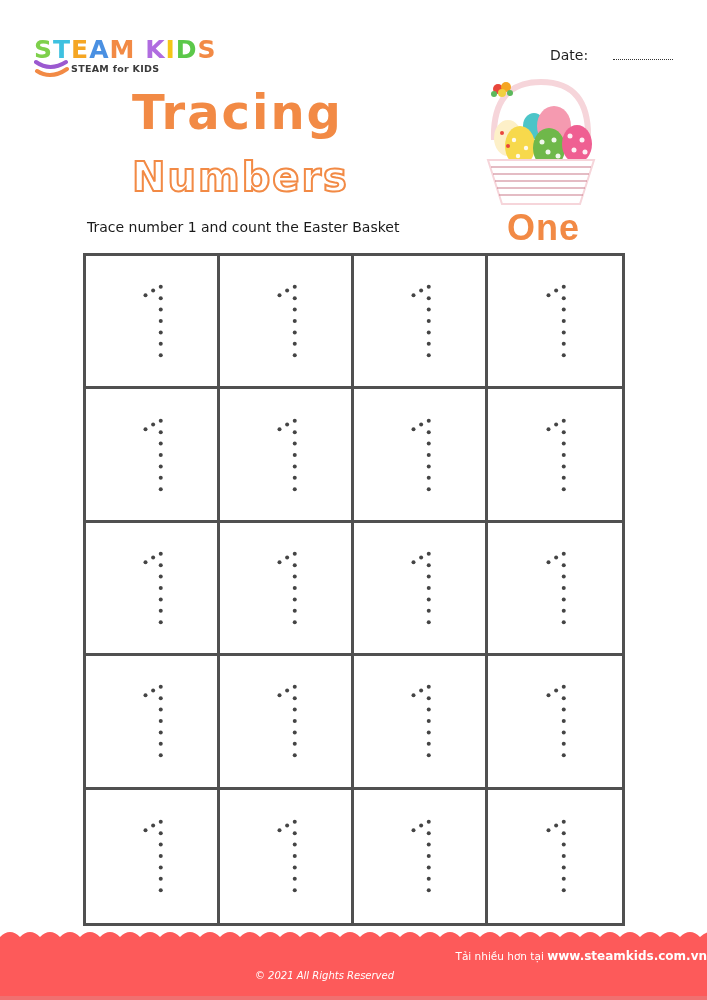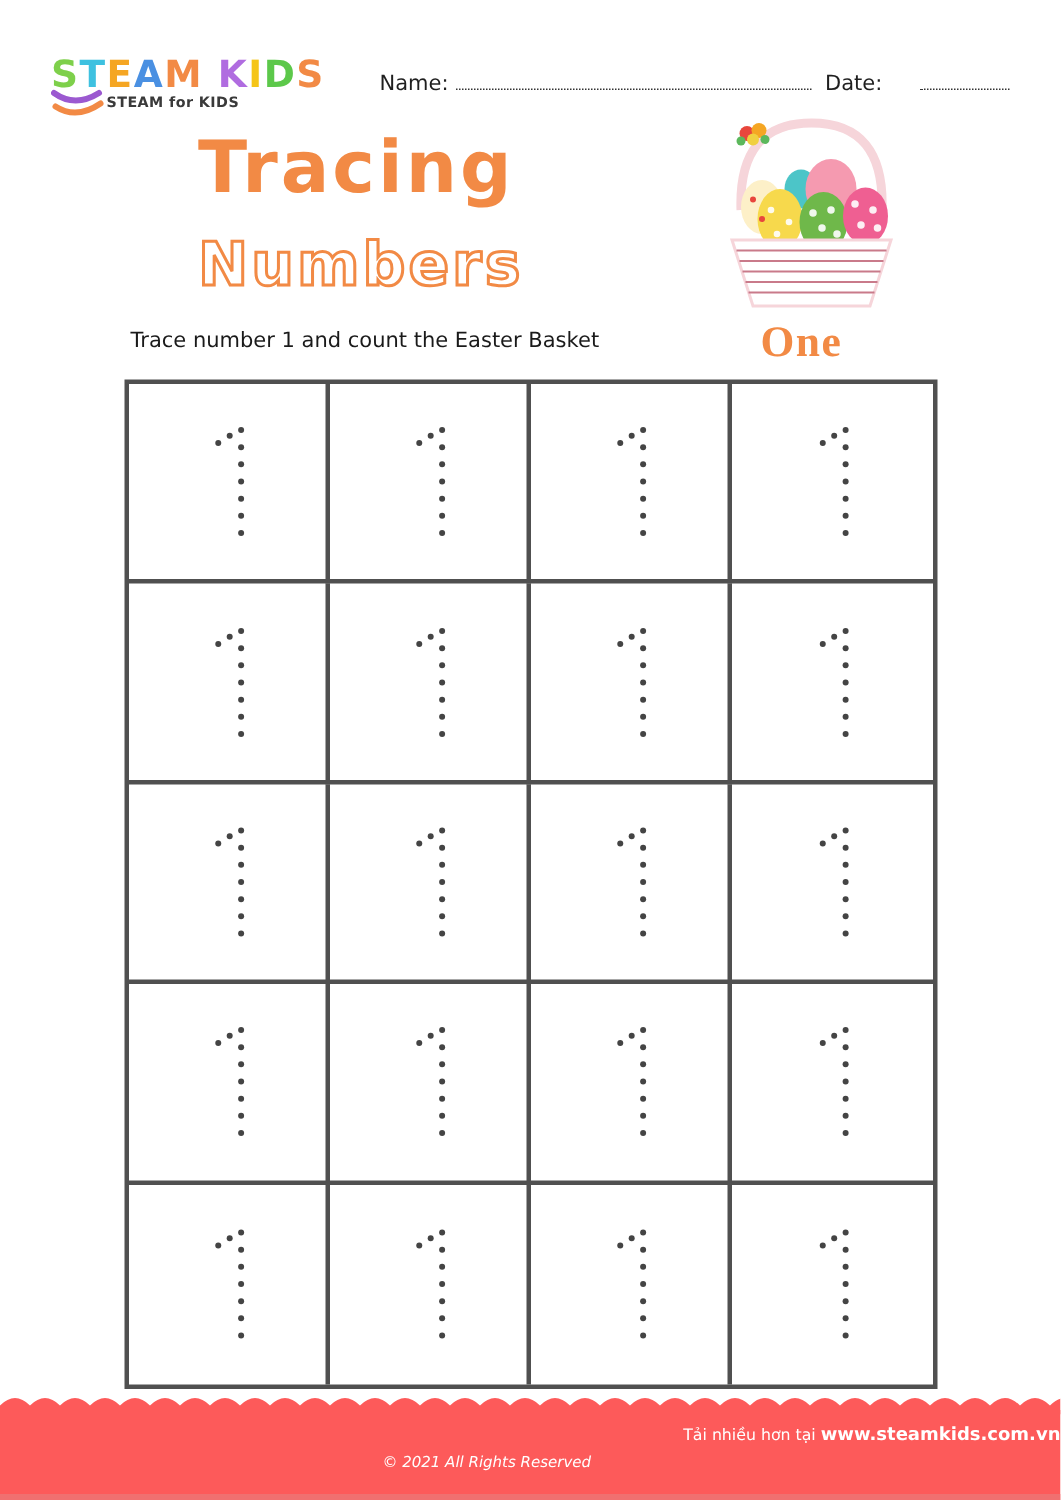--- a/index.html
+++ b/index.html
@@ -22,21 +22,21 @@
   .field-line { flex: 1; border-bottom: 1px dotted #333; height: 14px; }
 
   
   .title-tracing { position: absolute; left: 132px; top: 84px; font-family: "DejaVu Sans", sans-serif; font-weight: bold; font-size: 48px; color: #f28a45; letter-spacing: 2px; line-height: 56px; }
   .title-numbers { position: absolute; left: 132px; top: 152px; font-family: "DejaVu Sans", sans-serif; font-weight: bold; font-size: 40px; color: #ffffff; -webkit-text-stroke: 2px #f28a45; letter-spacing: 2px; line-height: 50px; }
 
   .instruction { position: absolute; left: 87px; top: 219px; font-family: "DejaVu Sans", sans-serif; font-size: 14px; color: #1a1a1a; }
 
   
   .basket { position: absolute; left: 482px; top: 78px; width: 118px; height: 130px; }
-  .number-word { position: absolute; left: 507px; top: 208px; font-family: Liberation Serif, serif; font-weight: bold; font-size: 29px; color: #f28a45; letter-spacing: 1px; line-height: 40px; }
+  .number-word { position: absolute; left: 507px; top: 208px; font-family: Liberation Sans, sans-serif; font-weight: bold; font-size: 36px; color: #f28a45; letter-spacing: 1px; line-height: 40px; }
 
   
   .grid { position: absolute; left: 83px; top: 253px; width: 542px; height: 673px; border: 3px solid #505050; display: grid; grid-template-columns: repeat(4, 1fr); grid-template-rows: repeat(5, 1fr); background: #fff; }
   .cell { border-right: 3px solid #505050; border-bottom: 3px solid #505050; position: relative; }
   .cell.col-last { border-right: none; }
   .cell.row-last { border-bottom: none; }
   .trace { position: absolute; left: 50%; top: 50%; width: 26px; height: 80px; transform: translate(-42%, -50%); }
 
   
   .footer { position: absolute; left: 0; top: 940px; width: 707px; height: 60px; background: #fd5a5a; }
@@ -52,24 +52,20 @@
 <div class="logo">
   <div class="logo-word" id="logo-word"><span style="color: rgb(126, 208, 75);">S</span><span style="color: rgb(62, 193, 224);">T</span><span style="color: rgb(245, 166, 35);">E</span><span style="color: rgb(74, 144, 226);">A</span><span style="color: rgb(242, 138, 69);">M</span><span style="color: rgb(255, 255, 255);">&nbsp;</span><span style="color: rgb(176, 108, 224);">K</span><span style="color: rgb(245, 197, 24);">I</span><span style="color: rgb(92, 200, 74);">D</span><span style="color: rgb(242, 138, 69);">S</span></div>
   <svg class="logo-swoosh" viewBox="0 0 36 22">
     <path d="M2 4 Q16 14 32 4" stroke="#9b59d0" stroke-width="4" fill="none" stroke-linecap="round"></path>
     <path d="M3 13 Q17 22 33 11" stroke="#f28a45" stroke-width="4" fill="none" stroke-linecap="round"></path>
   </svg>
   <div class="logo-sub">STEAM for KIDS</div>
 </div>
 
 <div class="field-row">
-  <div class="field field-name">
-    <span class="field-label">Name:</span>
-    <span class="field-line"></span>
-  </div>
   <div class="field field-date">
     <span class="field-label">Date:</span>
     <span class="field-line"></span>
   </div>
 </div>
 
 <div class="title-tracing">Tracing</div>
 <div class="title-numbers">Numbers</div>
 
 <div class="instruction">Trace number 1 and count the Easter Basket</div>

